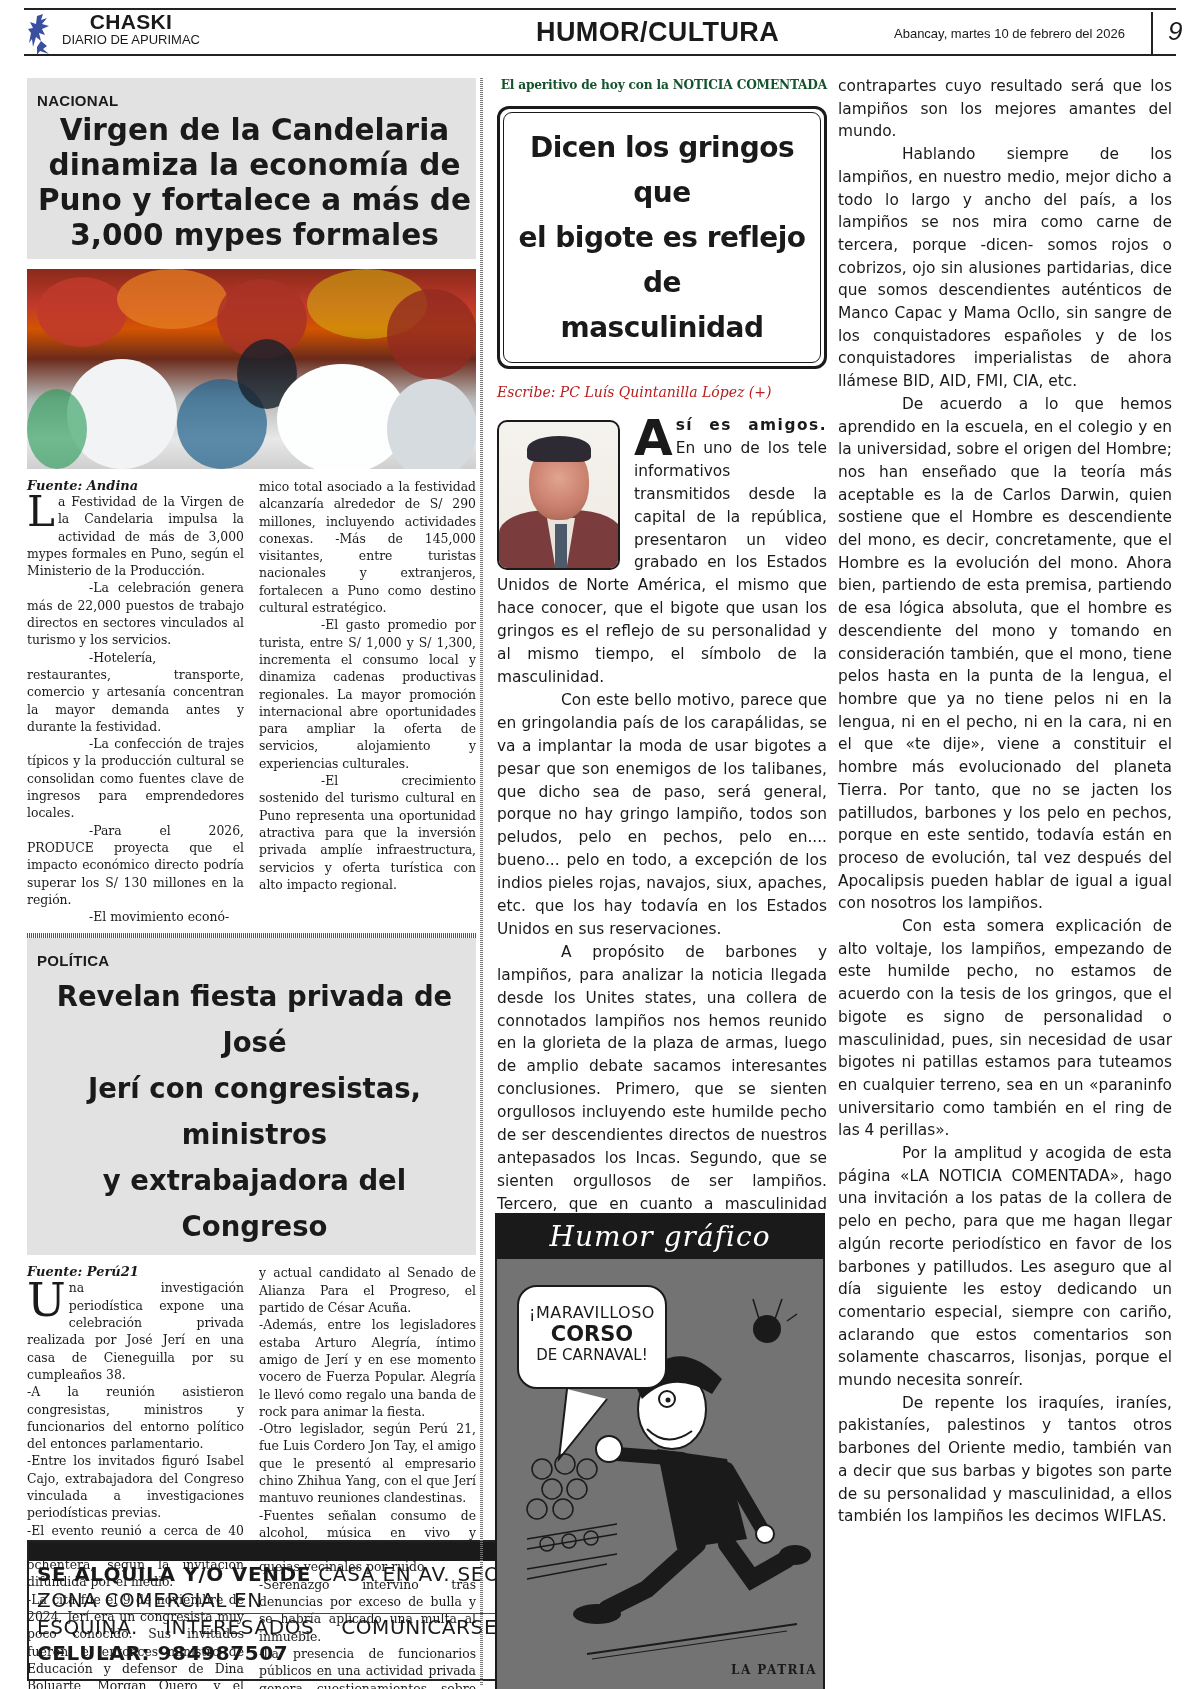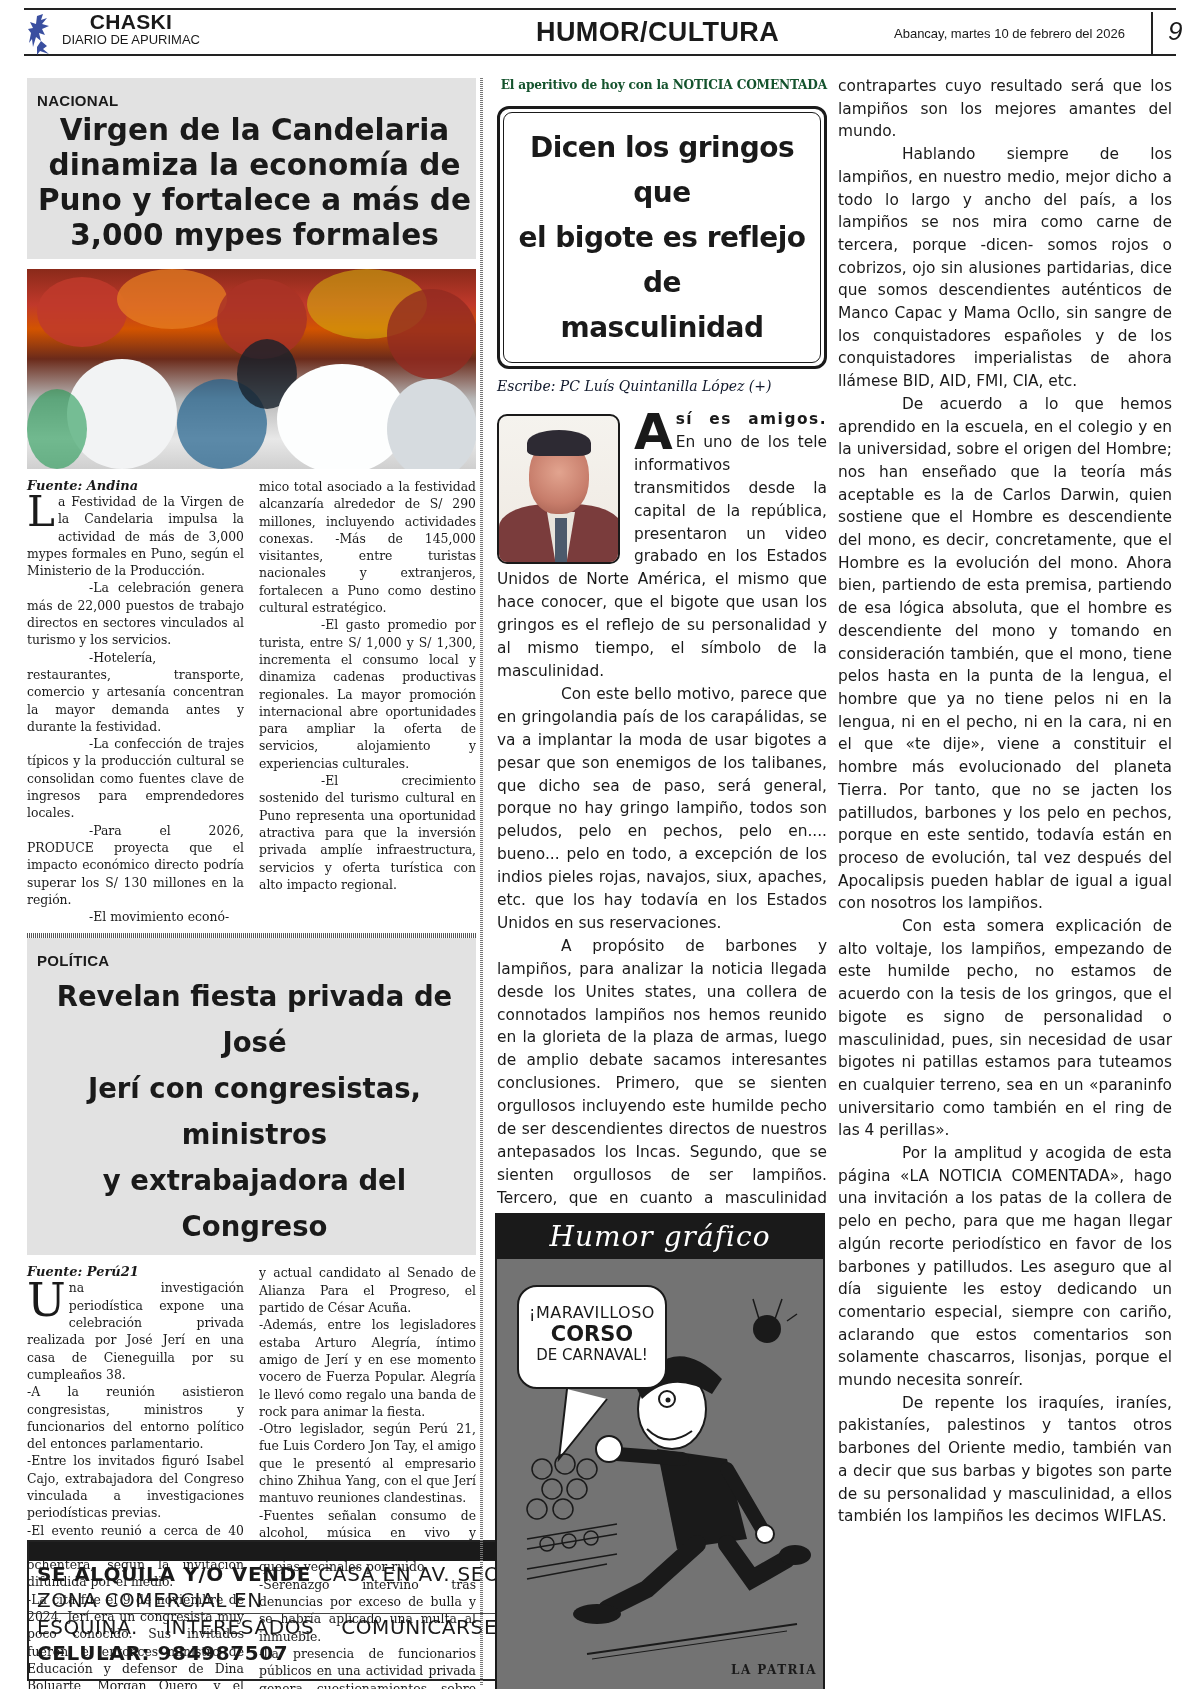--- a/index.html
+++ b/index.html
@@ -55,21 +55,21 @@
   
   .vdots { position: absolute; left: 480px; top: 78px; width: 3px; height: 1608px;
     background-image: repeating-linear-gradient(180deg, #777 0 1px, transparent 1px 2px); }
 
   
   .col-center { position: absolute; left: 497px; top: 78px; width: 330px; }
   .op-kicker { font-family: "DejaVu Serif", serif; font-weight: 700; font-size: 12.2px; color: #14532d; letter-spacing: -0.2px; white-space: nowrap; text-align: right; }
   .op-box { margin-top: 14px; border: 3px solid #1a1a1a; border-radius: 12px; padding: 3px; }
   .op-box-inner { border: 1px solid #1a1a1a; border-radius: 9px; padding: 12px 4px 12px; }
   .op-title { font-family: "DejaVu Sans", sans-serif; font-weight: 700; font-size: 28px; line-height: 45px; text-align: center; color: #1a1a1a; letter-spacing: -0.5px; }
-  .byline { margin-top: 9px; font-style: italic; font-size: 14px; color: #0f172a; }
+  .byline { margin-top: 15px; font-style: italic; font-size: 14px; color: #b91c1c; }
 
   .sans-body { font-family: "DejaVu Sans", sans-serif; font-size: 15.4px; line-height: 22.9px; text-align: justify; color: #1a1a1a; }
   .col-center .sans-body { margin-top: 14px; }
   .author-photo { float: left; width: 123px; height: 150px; border: 2px solid #1a1a1a; border-radius: 10px;
     margin: 6px 14px 4px 0; overflow: hidden; position: relative;
     background: linear-gradient(180deg, #f5f3ee 0%, #efe9e2 100%); }
   .face { position: absolute; left: 30px; top: 22px; width: 60px; height: 76px; border-radius: 48% 48% 45% 45%;
     background: radial-gradient(circle at 50% 45%, #e2a48f 0%, #c77d6b 60%, #9f5b4d 100%); }
   .hair { position: absolute; left: 28px; top: 14px; width: 64px; height: 26px; border-radius: 50% 50% 20% 20%; background: #2d2a33; }
   .suit { position: absolute; left: 0; bottom: 0; width: 123px; height: 58px; border-radius: 40% 40% 0 0; background: #7a3c3c; }

